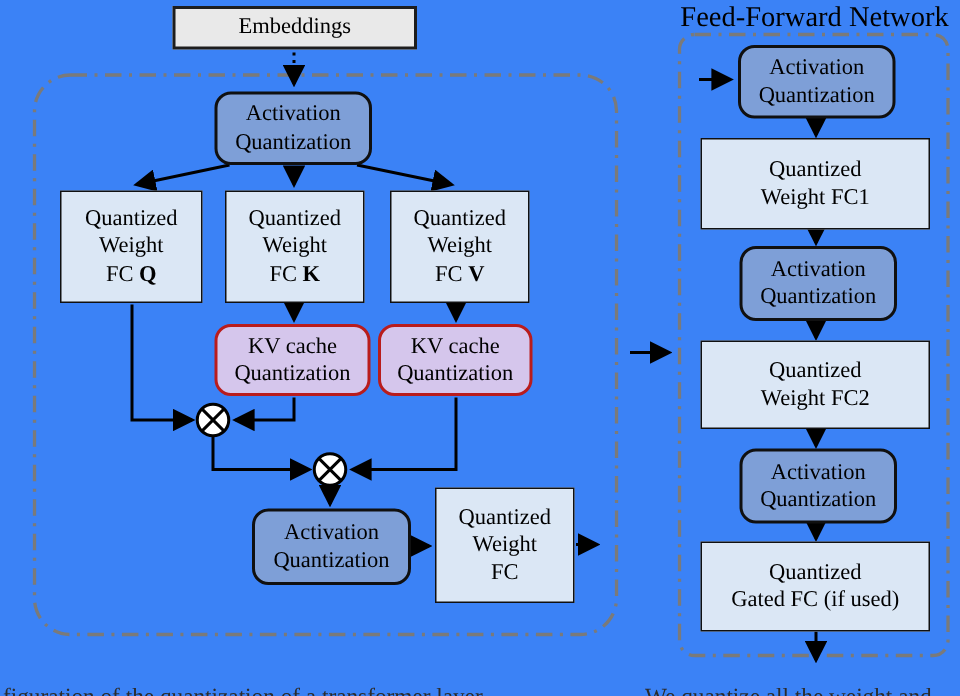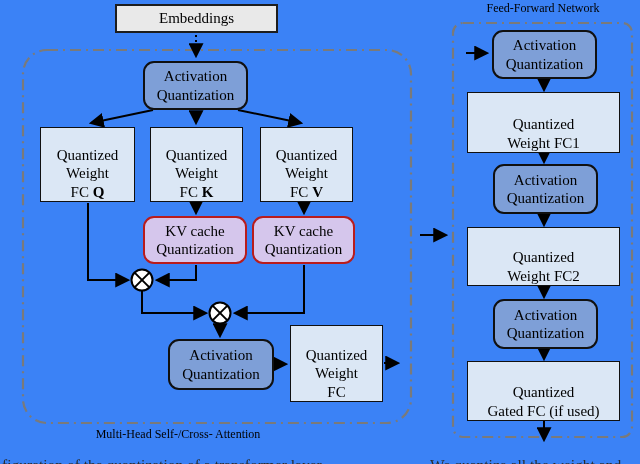--- a/index.html
+++ b/index.html
@@ -4,24 +4,24 @@
 <style>
   html,body{margin:0;padding:0;}
   body{width:640px;height:464px;overflow:hidden;background:#ffffff;
        font-family:"Liberation Serif", serif;}
   #stage{position:relative;width:640px;height:464px;overflow:hidden;background:#3b82f6;font-family:Liberation Serif, serif;}
   #wires{position:absolute;left:0;top:0;width:640px;height:464px;}
   .box{position:absolute;display:flex;align-items:center;justify-content:center;
        text-align:center;box-sizing:border-box;color:#000;font-size:15px;line-height:1.22;}
   .lbl{white-space:pre-line;}
   .aq{background:var(--aq_fill);border:2px solid #101010;border-radius:11px;}
-  .fc{background:var(--fc_fill);border:1.8px solid #101010;align-items:flex-end;}
+  .fc{background:var(--fc_fill);border:1.8px solid #101010;}
   .kv{background:var(--kv_fill);border:2px solid #b91c1c;border-radius:11px;}
   .embed{background:var(--embed_fill);border:2px solid #1d1d1d;font-size:15px;}
-  .title{position:absolute;font-size:12px;color:#000;text-align:center;}
+  .title{position:absolute;font-size:19px;color:#000;text-align:center;}
   .caption{position:absolute;font-size:15.5px;color:#2b2b2b;white-space:nowrap;}
   b{font-weight:bold;}
 </style>
 </head>
 <body>
 
 <div id="stage">
 
   <svg id="wires" viewBox="0 0 640 464" xmlns="http://www.w3.org/2000/svg">
     <defs>
@@ -123,21 +123,20 @@
     <span class="lbl">Activation
 Quantization</span>
   </div>
 
   <div class="box fc" style="left:290px;top:325px;width:93px;height:77px;">
     <span class="lbl">Quantized
 Weight
 FC</span>
   </div>
 
-  <div class="title" style="left:28px;top:427px;width:300px;">Multi-Head Self-/Cross- Attention</div>
 
   <div class="title" style="left:453px;top:1px;width:180px;">Feed-Forward Network</div>
 
   <div class="box aq" style="left:492px;top:30px;width:105px;height:49px;">
     <span class="lbl">Activation
 Quantization</span>
   </div>
 
   <div class="box fc" style="left:467px;top:92px;width:153px;height:61px;">
     <span class="lbl">Quantized

